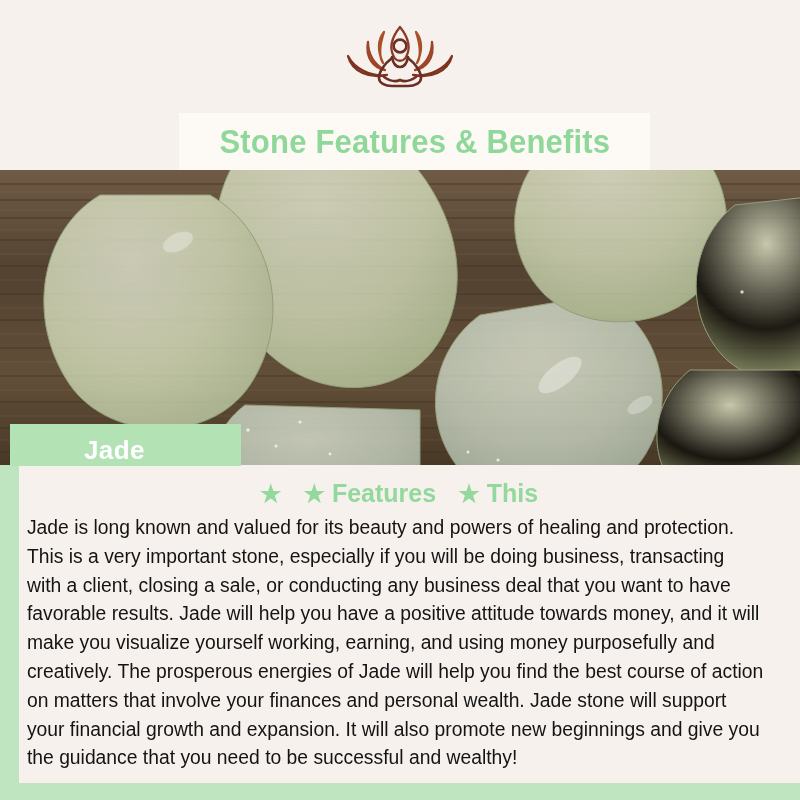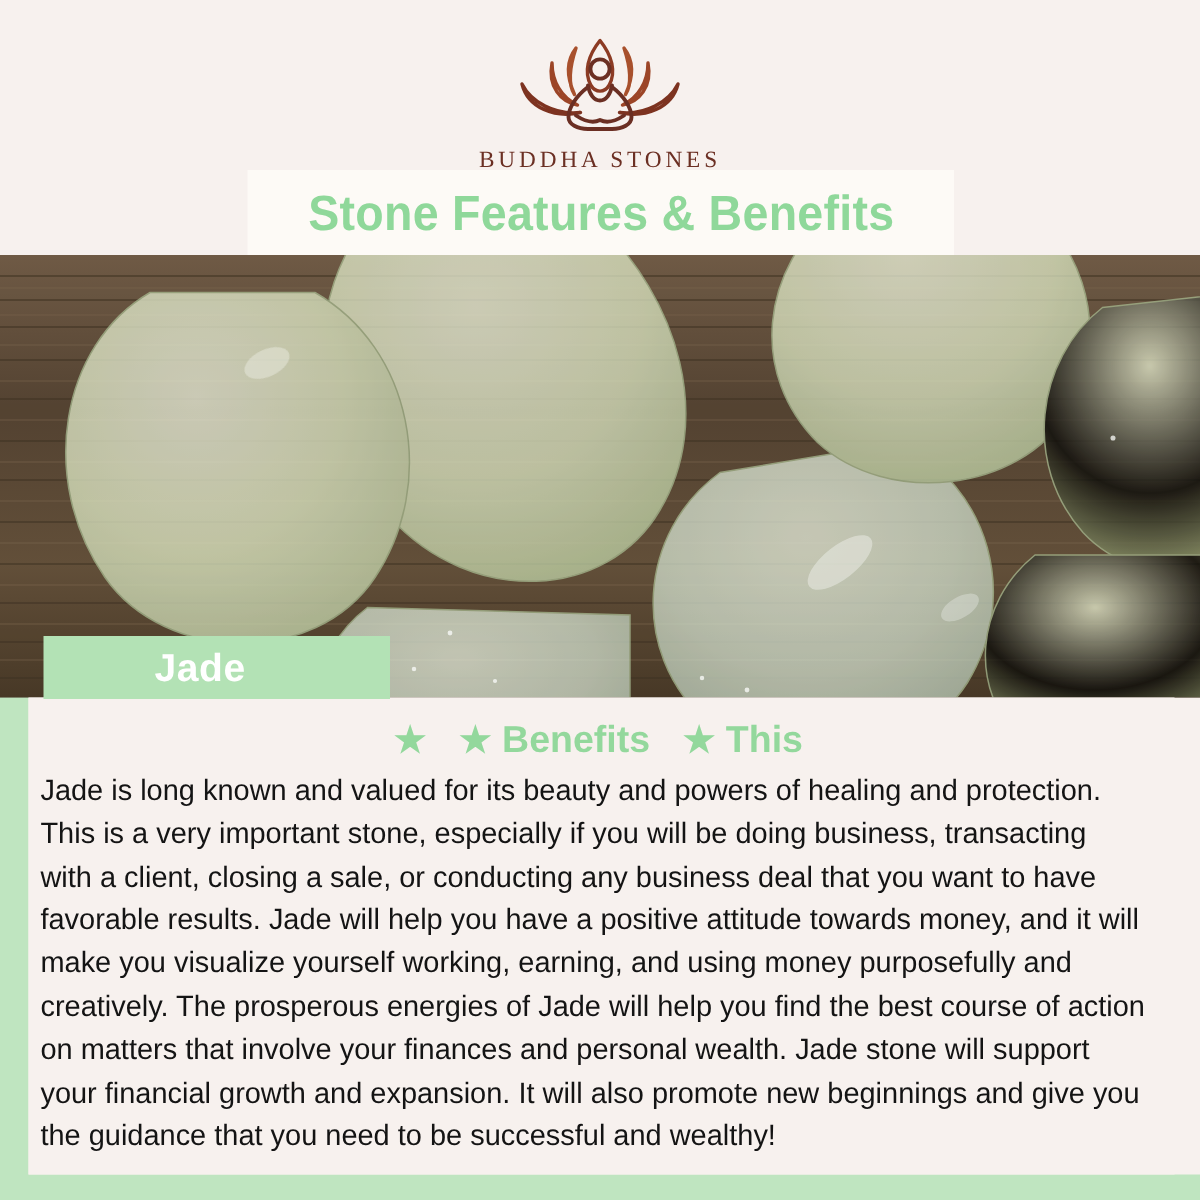--- a/index.html
+++ b/index.html
@@ -46,21 +46,21 @@
     font-family:"Liberation Serif", serif;
     font-size:15.5px;
     letter-spacing:2.6px;
     color:#6b2f23;
     font-weight:400;
   }
 
   
   #title-panel {
     position:absolute;
-    top:113px; left:165px;
+    top:113px; left:179px;
     width:471px; height:57px;
     background:#fdfaf6;
     display:flex; align-items:center; justify-content:center;
     z-index:6;
   }
 
   #title-text {
     font-family:"Liberation Sans Narrow","Liberation Sans", sans-serif;
     font-size:33px;
     font-weight:bold;
@@ -76,24 +76,24 @@
     width:800px; height:295px;
     overflow:hidden;
     background:#4a3a2c;
   }
 
   #photo svg { display:block; width:800px; height:295px; }
 
   
   #jade-band {
     position:absolute;
-    top:424px; left:29px;
+    top:424px; left:10px;
     width:231px; height:42px;
     background:#b3e2b5;
-    display:flex; align-items:center;
+    display:flex; align-items:flex-end;
     z-index:7;
   }
 
   #jade-label {
     margin-left:74px;
     color:#ffffff;
     font-size:26px;
     font-weight:bold;
     letter-spacing:0.4px;
   }
@@ -160,21 +160,20 @@
           <path d="M16 34 C22 46 38 55 55 53 C38 57 20 50 16 34 Z" stroke="#7d3320"></path>
           <path d="M120 34 C114 46 98 55 81 53 C98 57 116 50 120 34 Z" stroke="#7d3320"></path>
         </g>
         <g fill="none" stroke="#6b2f23" stroke-width="2.6" stroke-linecap="round" stroke-linejoin="round">
           <circle cx="68" cy="24" r="6.4"></circle>
           <path d="M60 35 C61 41 64 45 68 45 C72 45 75 41 76 35"></path>
           <path d="M60 36 C52 42 47 50 47 56 C47 61 53 64 60 64 L76 64 C83 64 89 61 89 56 C89 50 84 42 76 36"></path>
           <path d="M52 55 C58 59 64 60 68 58 C72 60 78 59 84 55"></path>
         </g>
       </svg>
-      <div id="logo-text">BUDDHA STONES</div>
     </div>
   </div>
 
   <div id="photo">
     <svg viewBox="0 0 800 295" preserveAspectRatio="none">
       <defs>
         <linearGradient id="wood" x1="0" y1="0" x2="0" y2="1">
           <stop offset="0%" stop-color="#6b5440"></stop>
           <stop offset="35%" stop-color="#4e3b2b"></stop>
           <stop offset="70%" stop-color="#5d4833"></stop>
@@ -245,21 +244,21 @@
   </div>
 
   <div id="content">
 
     <div id="benefits">
       <div class="benefit">
         <span class="star">★</span>
       </div>
       <div class="benefit">
         <span class="star">★</span>
-        <span>Benefits</span>
+        <span>Features</span>
       </div>
       <div class="benefit">
         <span class="star">★</span>
         <span>This</span>
       </div>
     </div>
 
     <div id="body-text">Jade is long known and valued for its beauty and powers of healing and protection. This is a very important stone, especially if you will be doing business, transacting with a client, closing a sale, or conducting any business deal that you want to have favorable results. Jade will help you have a positive attitude towards money, and it will make you visualize yourself working, earning, and using money purposefully and creatively. The prosperous energies of Jade will help you find the best course of action on matters that involve your finances and personal wealth. Jade stone will support your financial growth and expansion. It will also promote new beginnings and give you the guidance that you need to be successful and wealthy!</div>
   </div>
 

